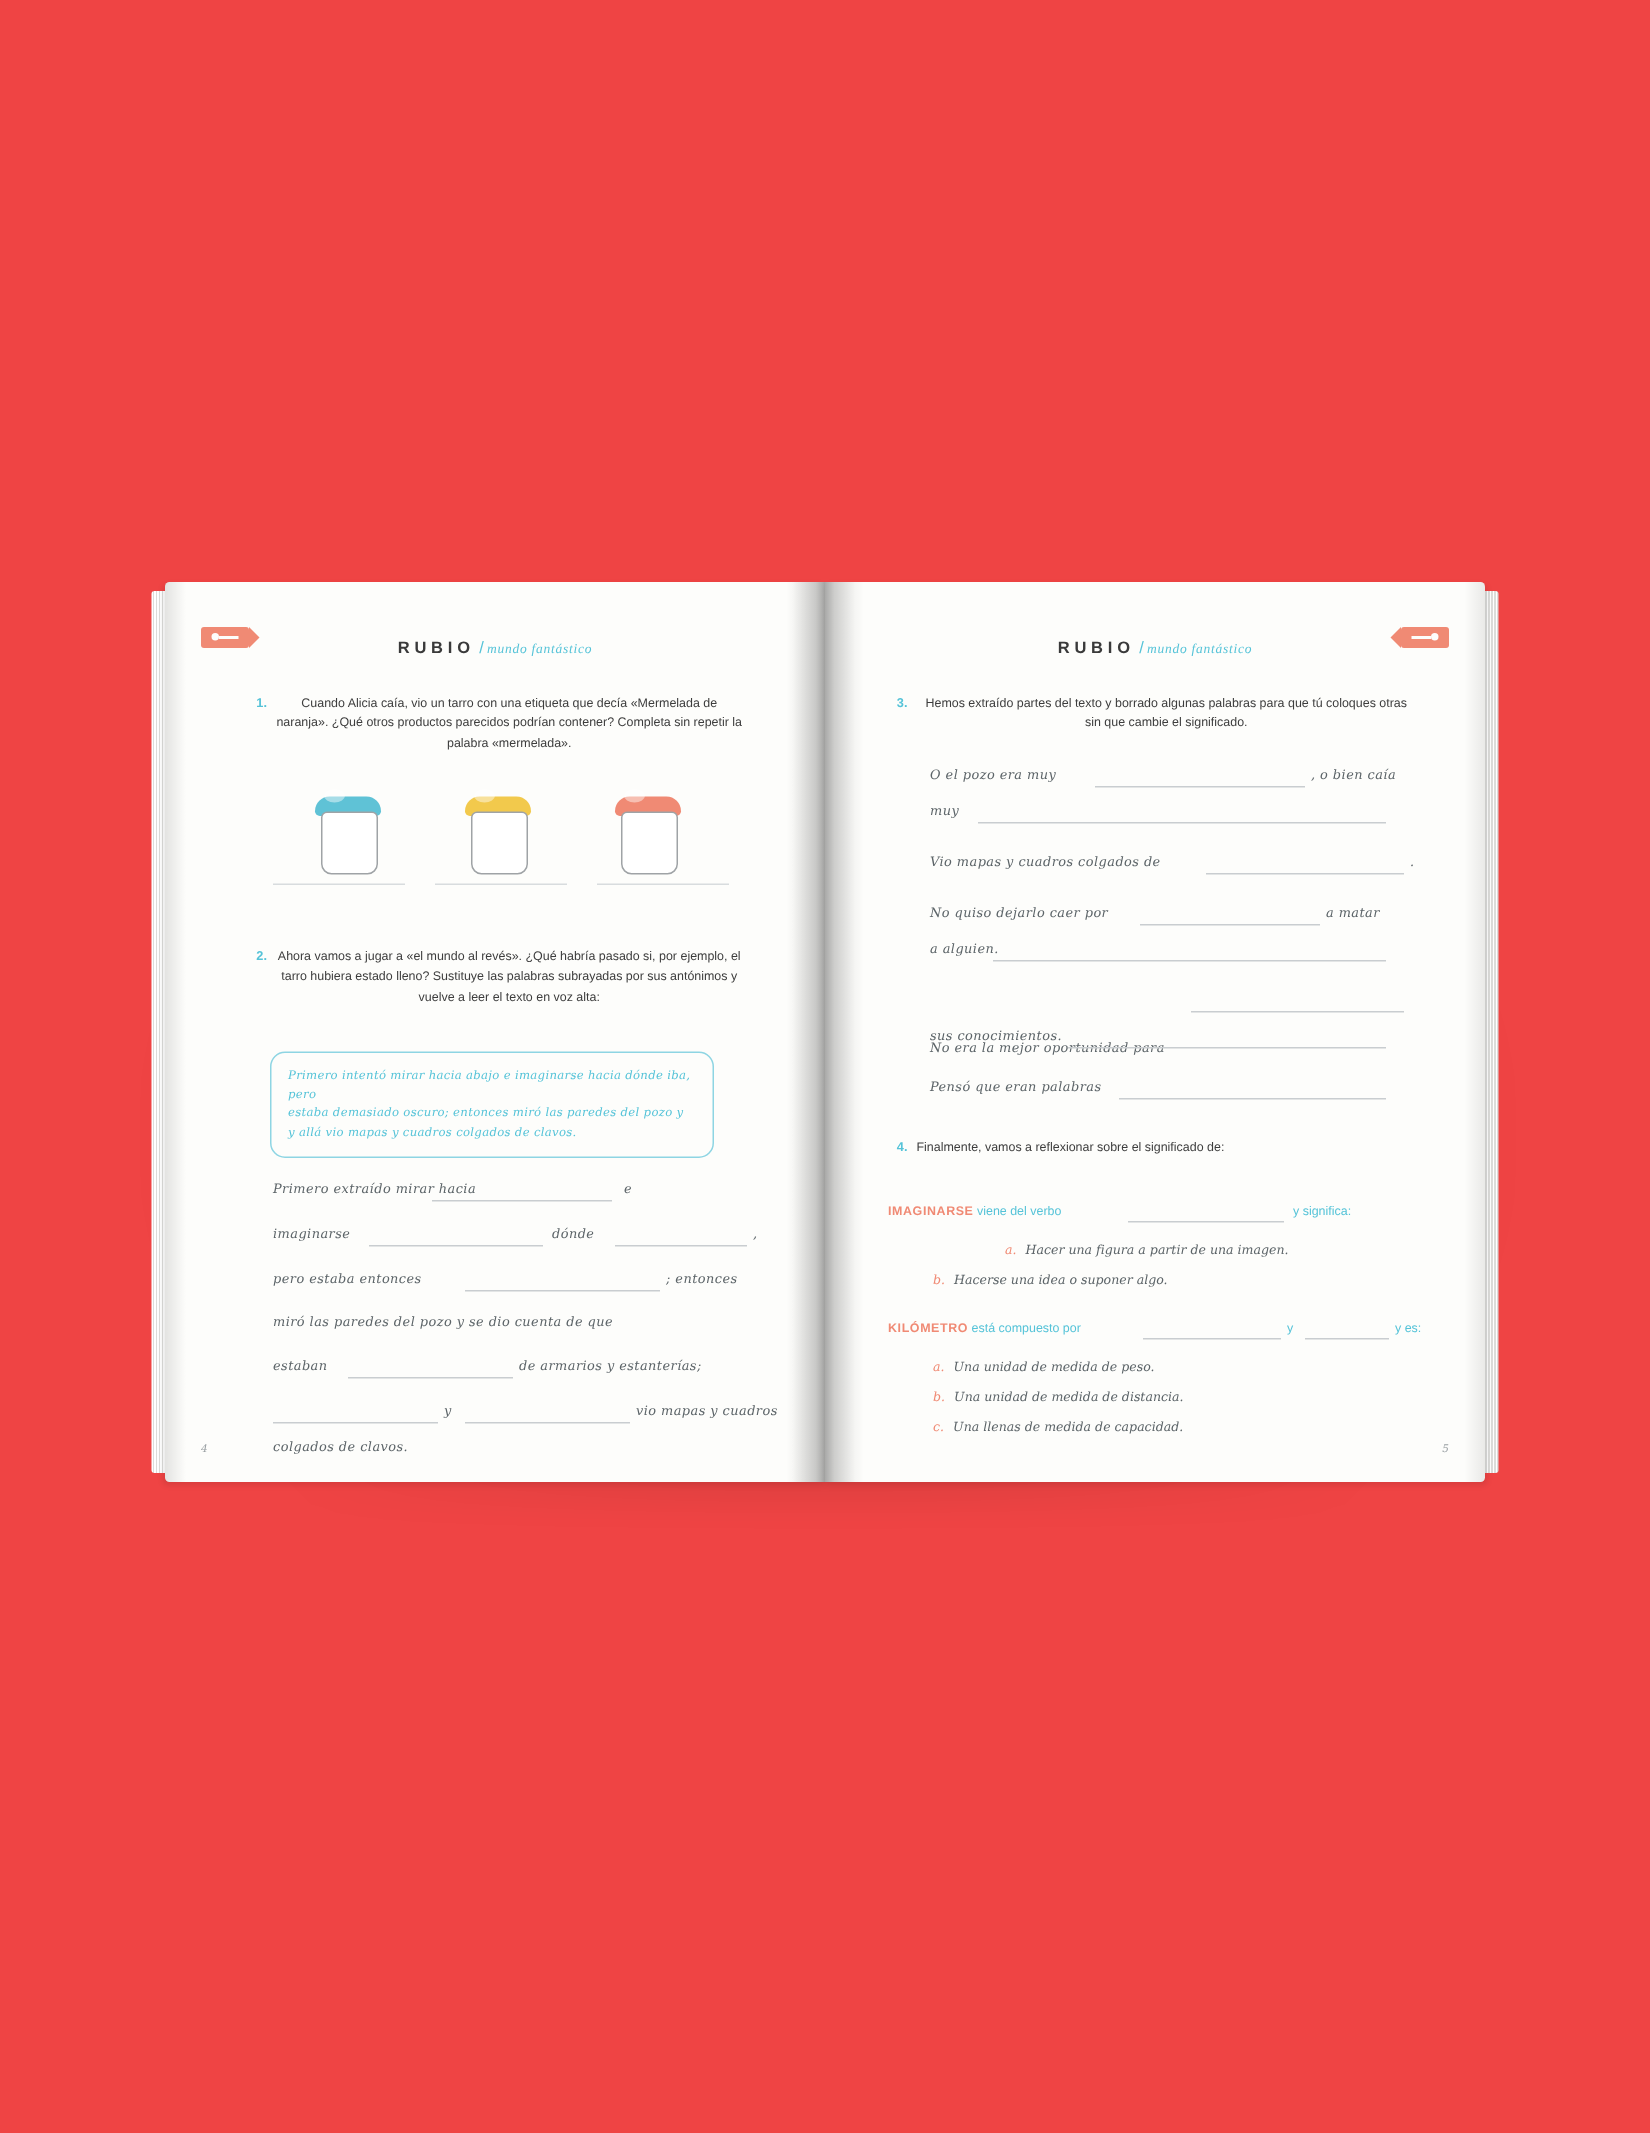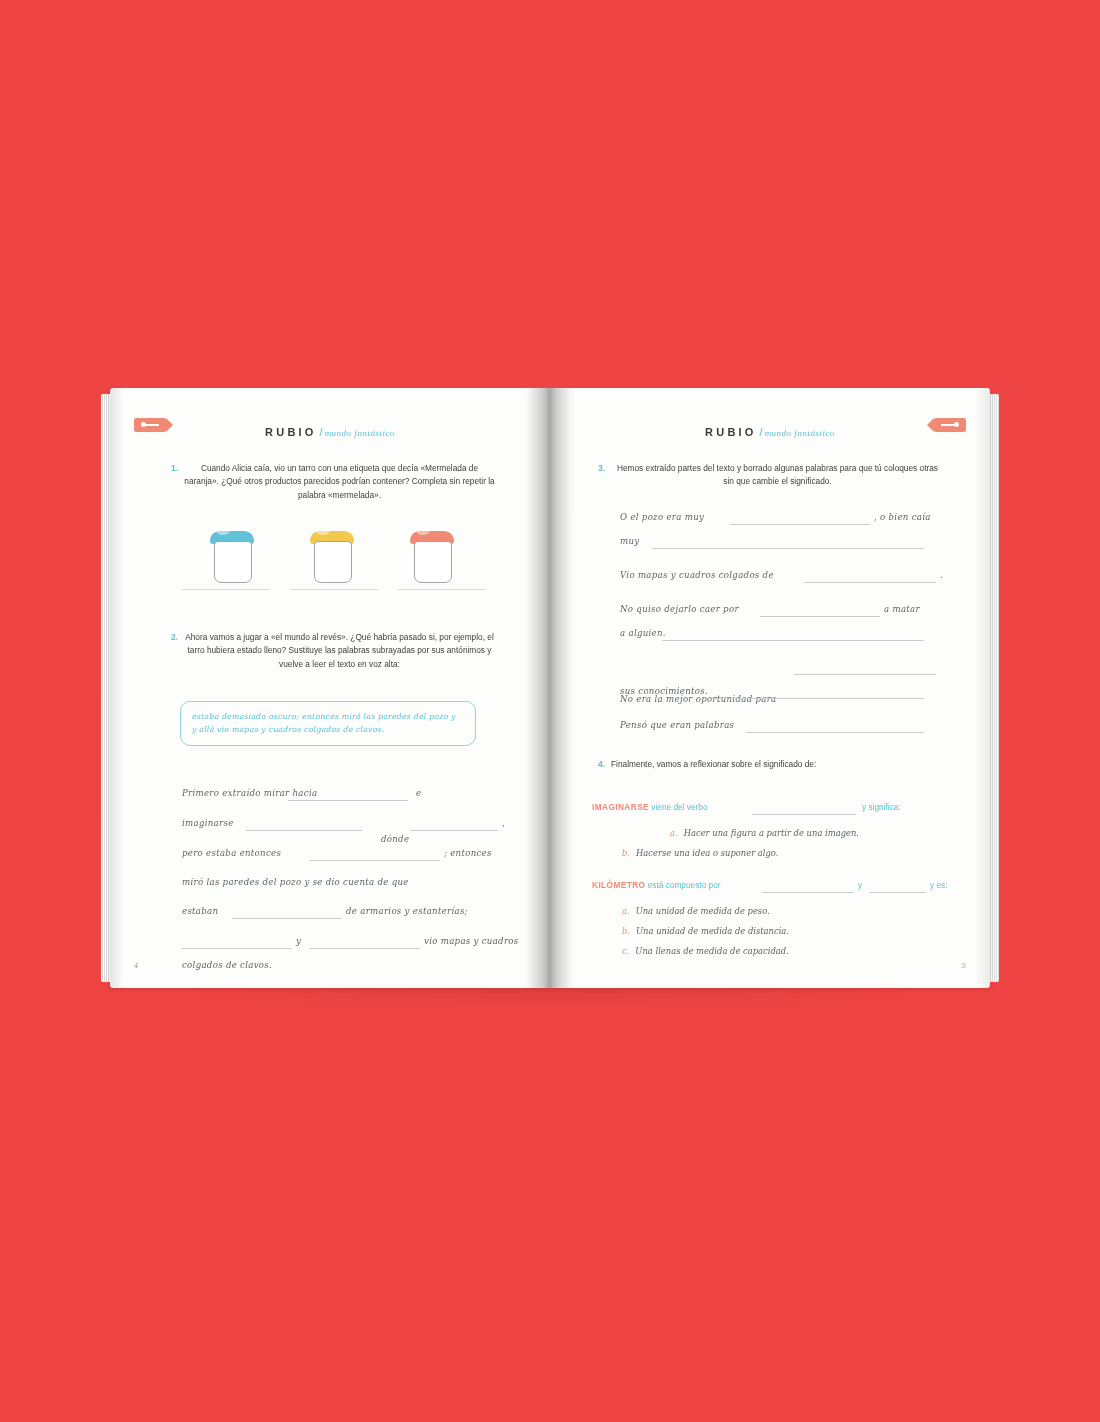--- a/index.html
+++ b/index.html
@@ -359,31 +359,32 @@
         <div class="line light" style="left:72px; top:201px; width:88px;"></div>
         <div class="line light" style="left:180px; top:201px; width:88px;"></div>
         <div class="line light" style="left:288px; top:201px; width:88px;"></div>
 
         <div class="ex" style="left:55px; top:243px;">
           <div class="ex-num">2.</div>
           <div class="ex-text">Ahora vamos a jugar a «el mundo al revés». ¿Qué habría pasado si, por ejemplo, el tarro hubiera estado lleno? Sustituye las palabras subrayadas por sus antónimos y vuelve a leer el texto en voz alta:</div>
         </div>
 
         <div class="bluebox" style="left:70px; top:313px;">
+          <p>Primero intentó mirar hacia abajo e imaginarse hacia dónde iba, pero</p>
           <p>estaba demasiado oscuro; entonces miró las paredes del pozo y</p>
           <p>y allá vio mapas y cuadros colgados de clavos.</p>
         </div>
 
         <div class="hand" style="left:72px; top:400px;">Primero extraído mirar hacia</div>
         <div class="line" style="left:178px; top:412px; width:120px;"></div>
         <div class="hand" style="left:306px; top:400px;">e</div>
 
         <div class="hand" style="left:72px; top:430px;">imaginarse</div>
         <div class="line" style="left:136px; top:442px; width:116px;"></div>
-        <div class="hand" style="left:258px; top:446px;margin-left:13px;">dónde</div>
+        <div class="hand" style="left:258px; top:430px;">dónde</div>
         <div class="line" style="left:300px; top:442px; width:88px;"></div>
         <div class="hand" style="left:392px; top:430px;">,</div>
 
         <div class="hand" style="left:72px; top:460px;">pero estaba entonces</div>
         <div class="line" style="left:200px; top:472px; width:130px;"></div>
         <div class="hand" style="left:334px; top:460px;">; entonces</div>
 
         <div class="hand" style="left:72px; top:489px;">miró las paredes del pozo y se dio cuenta de que</div>
 
         <div class="hand" style="left:72px; top:518px;">estaban</div>

